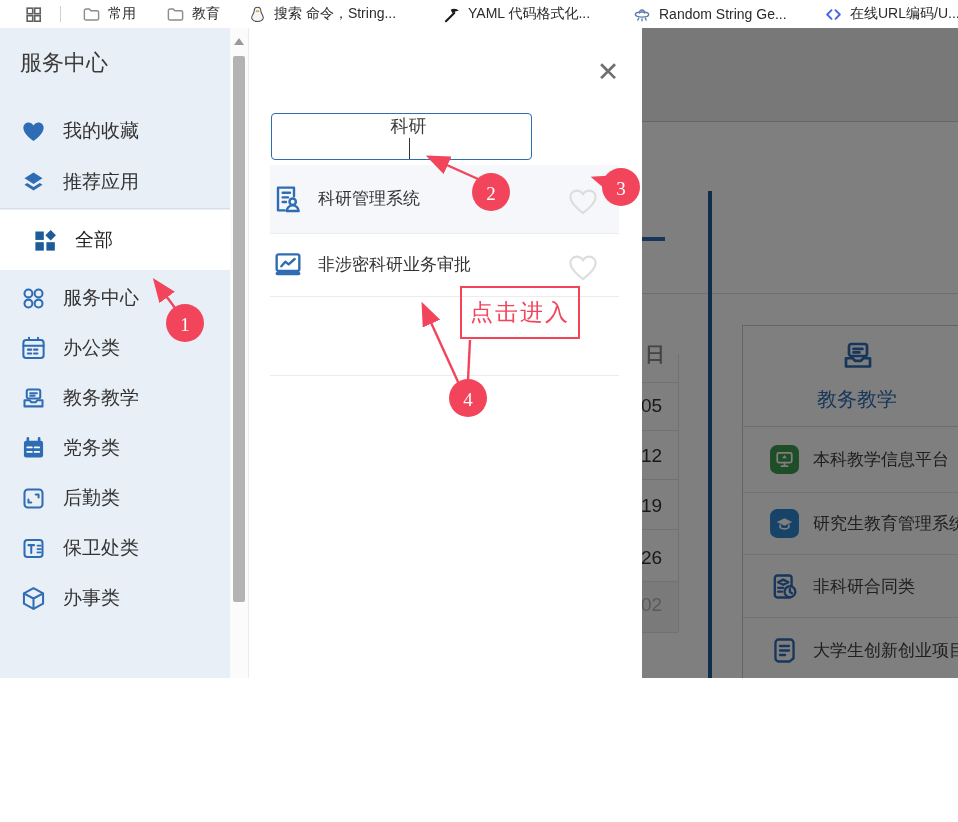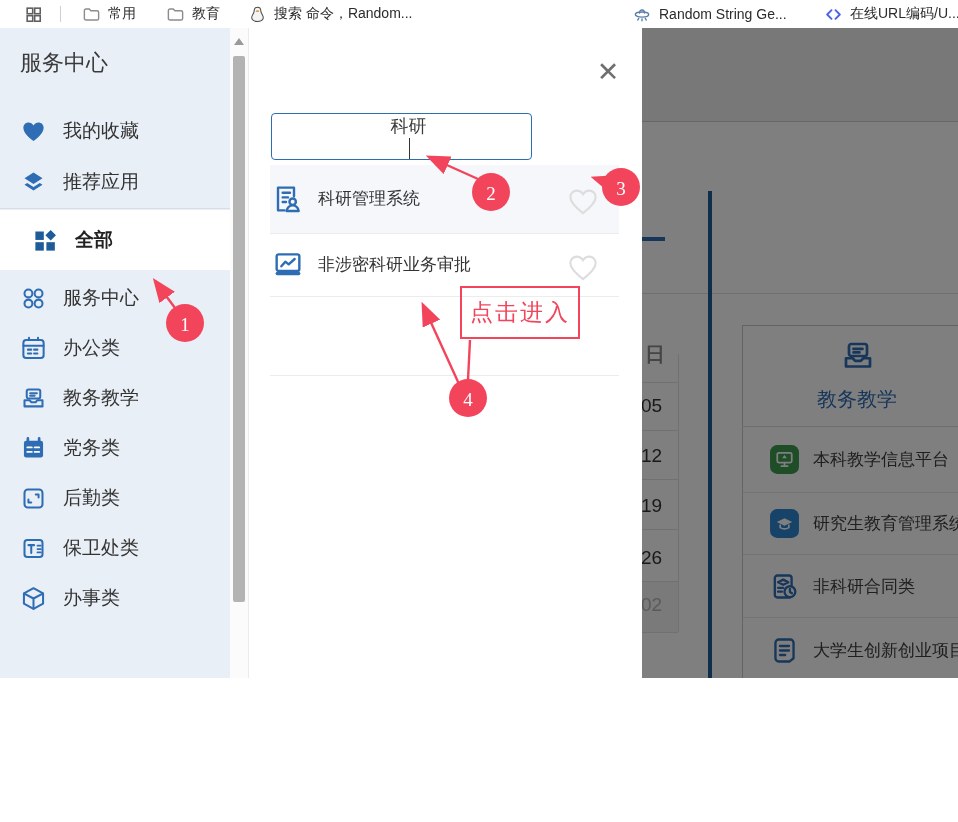--- a/index.html
+++ b/index.html
@@ -13,21 +13,21 @@
   .bm svg{flex:none;}
   .bardiv{position:absolute;left:60px;top:6px;width:1px;height:16px;background:#d0d0d0;}
 
   
   .sidebar-bg{left:0;top:28px;width:230px;height:794px;background:#e9eff6;}
   .side-title{left:20px;top:48px;font-size:22px;font-weight:500;color:#3a3a3a;}
   .srow{position:absolute;left:20px;height:30px;display:flex;align-items:center;gap:16px;font-size:19px;color:#333;cursor:pointer;}
   .srow svg{width:27px;height:27px;flex:none;}
   .sdiv{left:0;top:208px;width:230px;height:1px;background:#d7dee6;}
   .sel-bg{left:0;top:210px;width:230px;height:60px;background:#fff;}
-  .srow.sel{left:32px;font-weight:700;color:#222;}
+  .srow.sel{left:32px;font-weight:400;color:#222;}
   .ic{stroke:#2e6db4;fill:none;stroke-width:1.8;stroke-linecap:round;stroke-linejoin:round;}
   .icf{fill:#2e6db4;stroke:none;}
 
   
   .track{left:230px;top:28px;width:18px;height:794px;background:#fbfbfb;}
   .sb-up{left:234px;top:38px;width:0;height:0;border-left:5px solid transparent;border-right:5px solid transparent;border-bottom:7px solid #9a9a9a;}
   .thumb{left:233px;top:56px;width:12px;height:546px;background:#b3b3b3;border-radius:2px;}
 
   
   .modal{left:248px;top:28px;width:393px;height:794px;background:#fff;border-left:1px solid #ebebeb;}
@@ -93,21 +93,28 @@
       <svg width="19" height="19" viewBox="0 0 24 24">
           <path class="ic" style="stroke:#8c8c8c" d="M3 7c0-1.1.9-2 2-2h4.2l2 2.2H19c1.1 0 2 .9 2 2V17c0 1.1-.9 2-2 2H5c-1.1 0-2-.9-2-2z"></path>
         </svg>
       <span>教育</span>
     </div>
     <div class="bm" style="left:248px">
       <svg width="19" height="19" viewBox="0 0 24 24">
           <path d="M12 2.8c2.8 0 4.2 2.4 4.2 4.8 0 1.5.9 3 1.9 4.7 1.2 2 1.6 4.1.6 5.8-1 1.8-3.3 2.8-6.7 2.8s-5.7-1-6.7-2.8c-1-1.7-.6-3.8.6-5.8 1-1.7 1.9-3.2 1.9-4.7 0-2.4 1.4-4.8 4.2-4.8z" fill="#f4f4f4" stroke="#4a4a4a" stroke-width="1.3"></path>
           <path d="M10.6 7.6h2.8" stroke="#c98a1b" stroke-width="1.6" stroke-linecap="round"></path>
         </svg>
-      <span>搜索 命令，Random...</span>
+      <span>搜索 命令，String...</span>
+    </div>
+    <div class="bm" style="left:442px">
+      <svg width="19" height="19" viewBox="0 0 24 24">
+          <path d="M5 20.5 15.5 10" stroke="#1a1a1a" stroke-width="2.6" stroke-linecap="round"></path>
+          <path d="M11 6c3.6-2.2 8-1.2 10.2 1.3-3 .1-5.8 1.1-8 3z" fill="#1a1a1a"></path>
+        </svg>
+      <span>YAML 代码格式化...</span>
     </div>
     <div class="bm" style="left:632px">
       <svg width="20" height="20" viewBox="0 0 24 24">
           <g class="ic" style="stroke:#5c7fa8;stroke-width:1.7">
             <path d="M9 10.7c0-2 1.3-3.6 3-3.6s3 1.6 3 3.6"></path>
             <ellipse cx="12" cy="12.6" rx="8" ry="3.1"></ellipse>
             <path d="M8 17.2l-1 2M12 17.8V20M16 17.2l1 2"></path>
           </g>
         </svg>
       <span>Random String Ge...</span>

